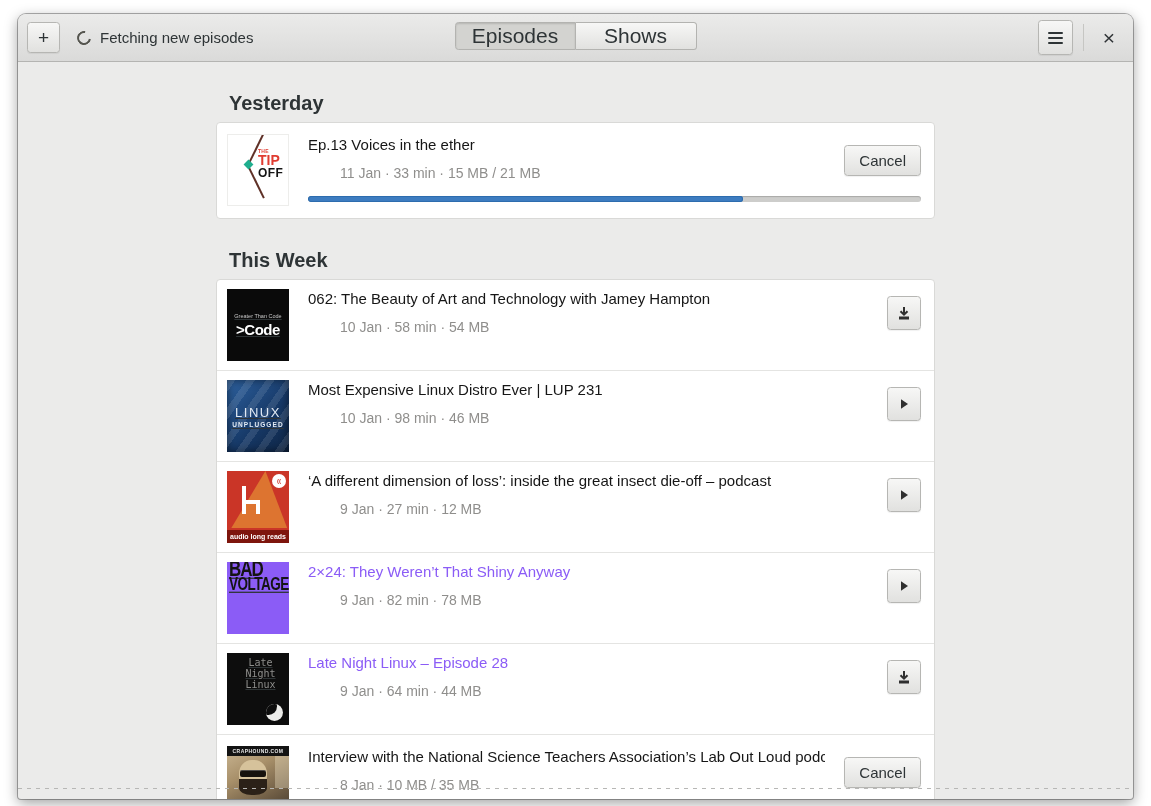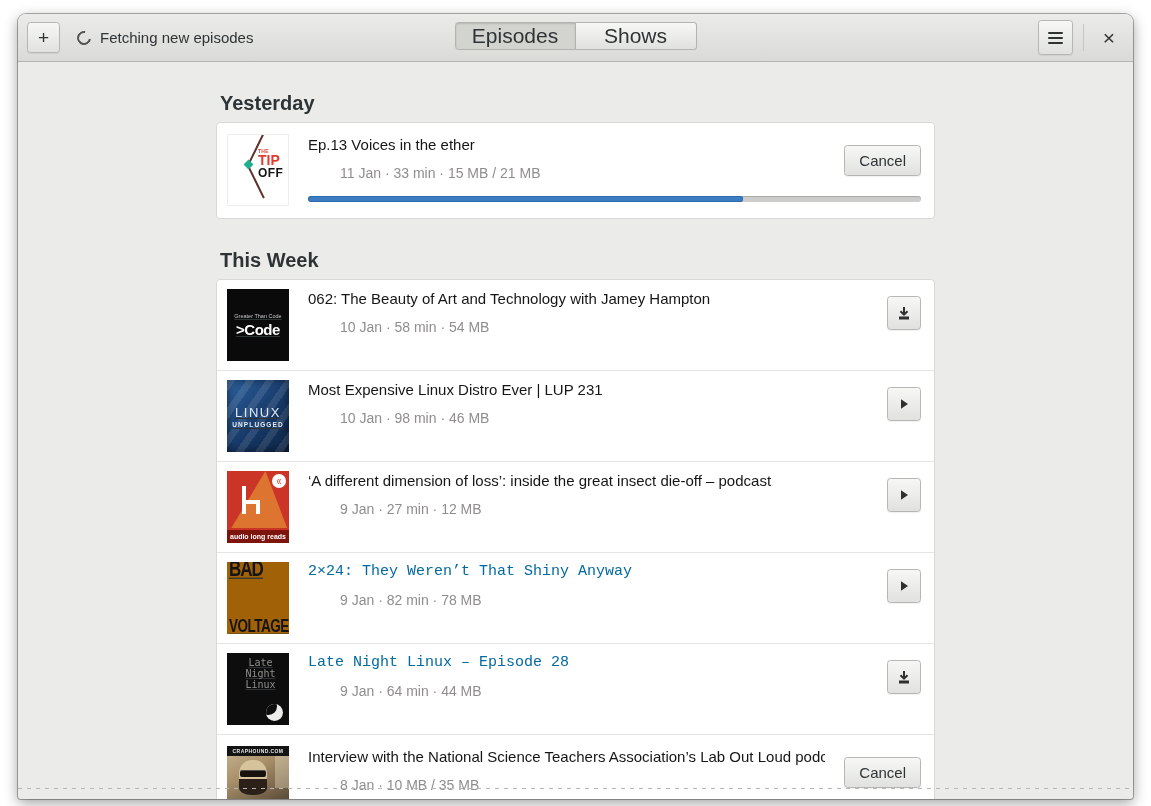--- a/index.html
+++ b/index.html
@@ -72,39 +72,39 @@
   .hb-sep { width: 1px; height: 27px; background: #c6c6c3; margin: 0 10px; }
   .close-btn {
     width: 30px; height: 30px;
     display: flex; align-items: center; justify-content: center;
     font-size: 21px; color: #2f3336; background: none; border: none;
   }
 
   
   .content { flex: 1 1 auto; overflow: hidden; position: relative; }
   .col { width: 719px; margin: 0 auto; }
-  .section-title { font-size: 20px; font-weight: 700; color: #2e3436; line-height: 24px; margin: 29px 4px 7px; }
+  .section-title { font-size: 20px; font-weight: 700; color: #2e3436; line-height: 24px; margin: 29px 13px 7px; }
   .card { background: #ffffff; border: 1px solid #d9d9d7; border-radius: 4px; }
 
   .row {
     display: grid;
     grid-template-columns: 62px minmax(0,1fr) auto;
     column-gap: 19px;
     padding: 9px 13px 9px 10px;
     align-items: center;
   }
   .row + .row { border-top: 1px solid #e4e4e2; }
   .row.progress-row { padding-top: 11px; padding-bottom: 12px; align-items: start; }
   .progress-row .info { align-self: start; margin-top: 1px; }
   .progress-row .btn, .progress-row .sq-btn { align-self: center; }
 
   .cover { width: 62px; height: 72px; grid-row: 1 / 3; position: relative; overflow: hidden; text-decoration: underline; }
   .info { min-width: 0; }
   .title { font-size: 15px; color: #161616; line-height: 20px; margin-bottom: 9px; white-space: nowrap; overflow: hidden; }
-  .title.played { color: #0369a1; font-family: Liberation Mono, monospace; }
+  .title.played { color: #8b5cf6; }
   .meta { font-size: 14px; color: #8f8e8c; line-height: 19px; margin-left: 32px; }
 
   .sq-btn { width: 34px; height: 34px; }
   .cancel-btn { height: 31px; padding: 0 14px; font-size: 15px; }
 
   .trough {
     grid-column: 2 / 4;
     height: 6px; margin-top: 9px;
     background: #cdcdcb; border-radius: 3px;
     box-shadow: inset 0 1px 1px rgba(0,0,0,.18);
@@ -152,21 +152,21 @@
     display: flex; align-items: center; justify-content: center; z-index: 2; }
   .alr-chair { position: absolute; left: 15px; top: 15px; width: 22px; height: 28px; z-index: 1; }
   .alr-chair::before { content: ""; position: absolute; left: 0; top: 0; width: 4px; height: 28px; background: #fff; }
   .alr-chair::after { content: ""; position: absolute; left: 0; top: 14px; width: 18px; height: 4px; background: #fff; }
   .alr-leg { position: absolute; left: 14px; top: 18px; width: 4px; height: 10px; background: #fff; }
   .alr-band { position: absolute; left: 0; right: 0; bottom: 0; height: 13px; background: #7e150d;
     display: flex; align-items: center; justify-content: center;
     font-size: 7px; font-weight: 700; color: #ffffff; z-index: 3; }
 
   
-  .cover-bv { background: #a16207; display: flex; flex-direction: column; justify-content: space-between; padding-left: 2px; }
+  .cover-bv { background: #8b5cf6; display: flex; flex-direction: column; justify-content: flex-start; padding-left: 2px; }
   .bv-1 { font-size: 17px; font-weight: 900; color: #141414; line-height: 15px; letter-spacing: -1px;
     transform: scaleY(1.25); transform-origin: left center; }
   .bv-2 { font-size: 13.5px; font-weight: 900; color: #141414; line-height: 15px; letter-spacing: -.5px;
     transform: scaleY(1.3); transform-origin: left center; }
 
   
   .cover-lnl { background: #0d0d0d; padding: 4px 0 0 5px; }
   .lnl-line { font-size: 10px; color: #8f8f8d; line-height: 11px; font-family: "DejaVu Sans Mono", monospace; text-align: center; }
   .lnl-moon { position: absolute; right: 6px; bottom: 4px; width: 17px; height: 17px; border-radius: 50%; background: #ececea; overflow: hidden; }
   .lnl-moon::before { content: ""; position: absolute; left: -6px; top: -6px; width: 17px; height: 17px; border-radius: 50%; background: #0d0d0d; }

